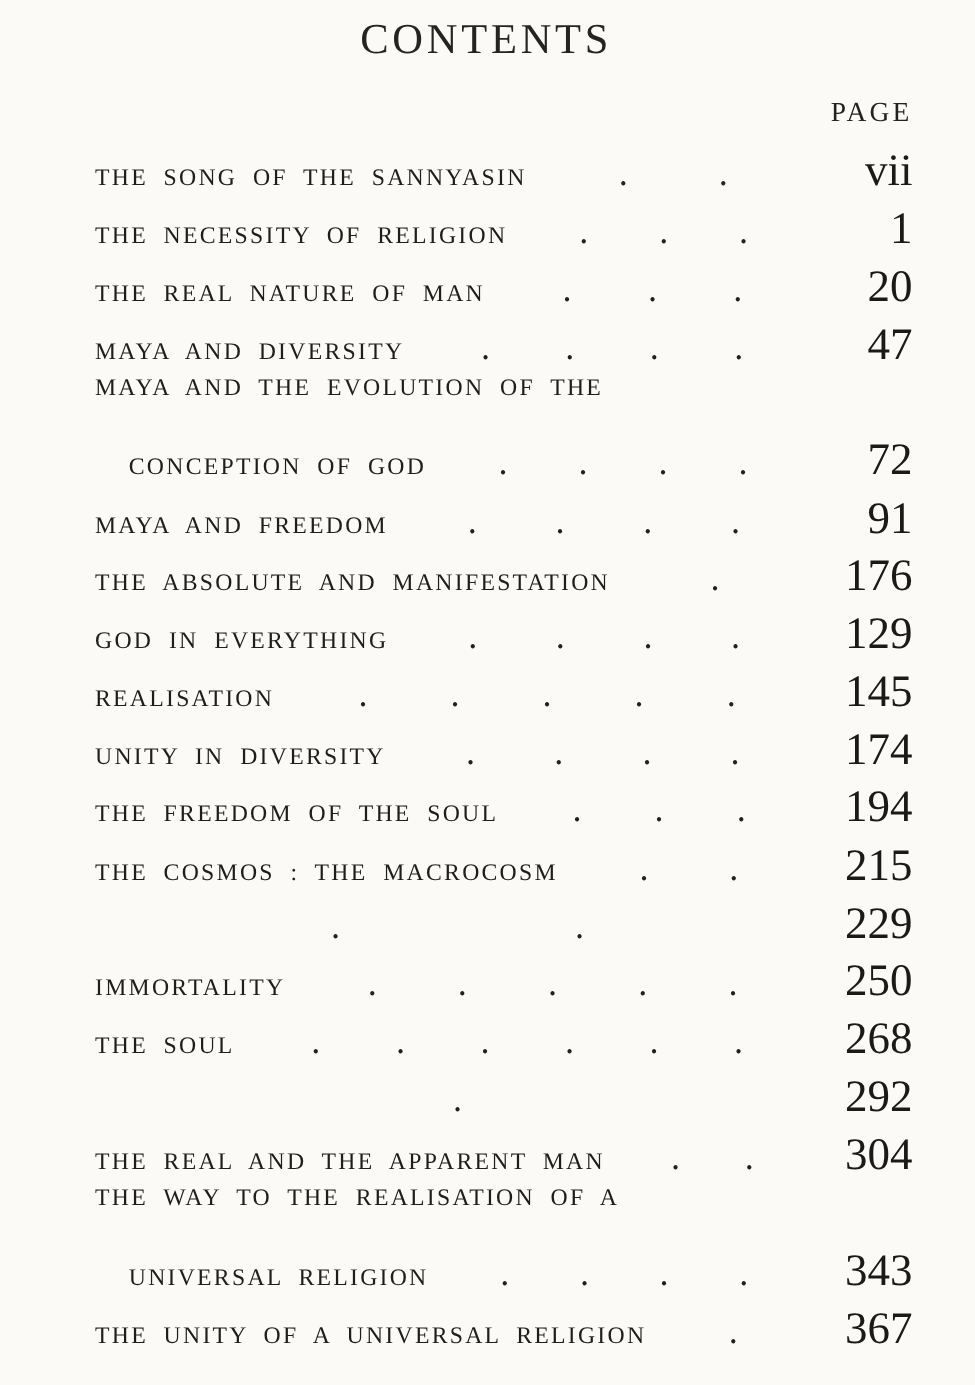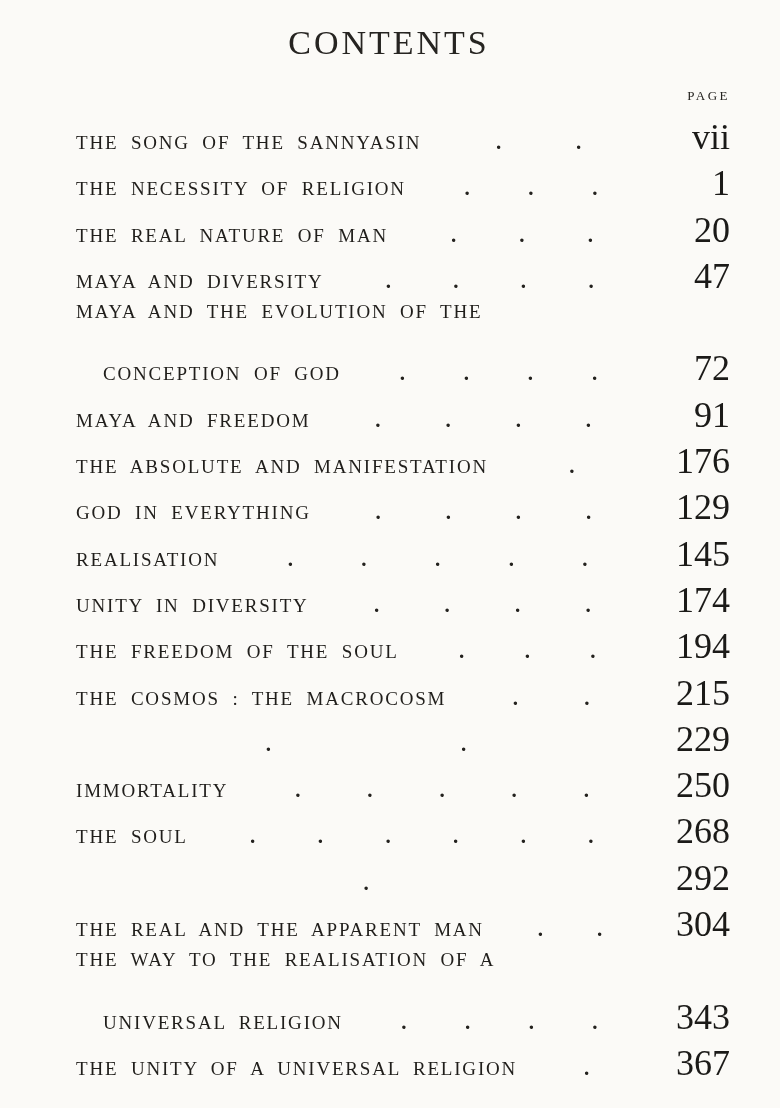--- a/index.html
+++ b/index.html
@@ -8,35 +8,35 @@
     background: #fbfaf7;
   }
   .sheet {
     position: relative;
     width: 780px;
     height: 1108px;
     box-sizing: border-box;
     background: #fbfaf7;
     color: #1c1b19;
     font-family: "Liberation Serif", serif;
-    padding: 24px 50px 0 48px;
+    padding: 13px 50px 0 48px;
     overflow: hidden;
   }
   .title {
     margin: 0;
     text-align: center;
     font-size: 34px;
     font-weight: 500;
     letter-spacing: 3px;
     color: #262421;
   }
   .page-label {
     margin-top: 26px;
     text-align: right;
-    font-size: 13px;
+    font-size: 22px;
     letter-spacing: 2.5px;
     font-weight: 500;
     color: #24221f;
   }
   .toc {
     margin-top: 12px;
   }
   .line {
     display: flex;
     align-items: baseline;

